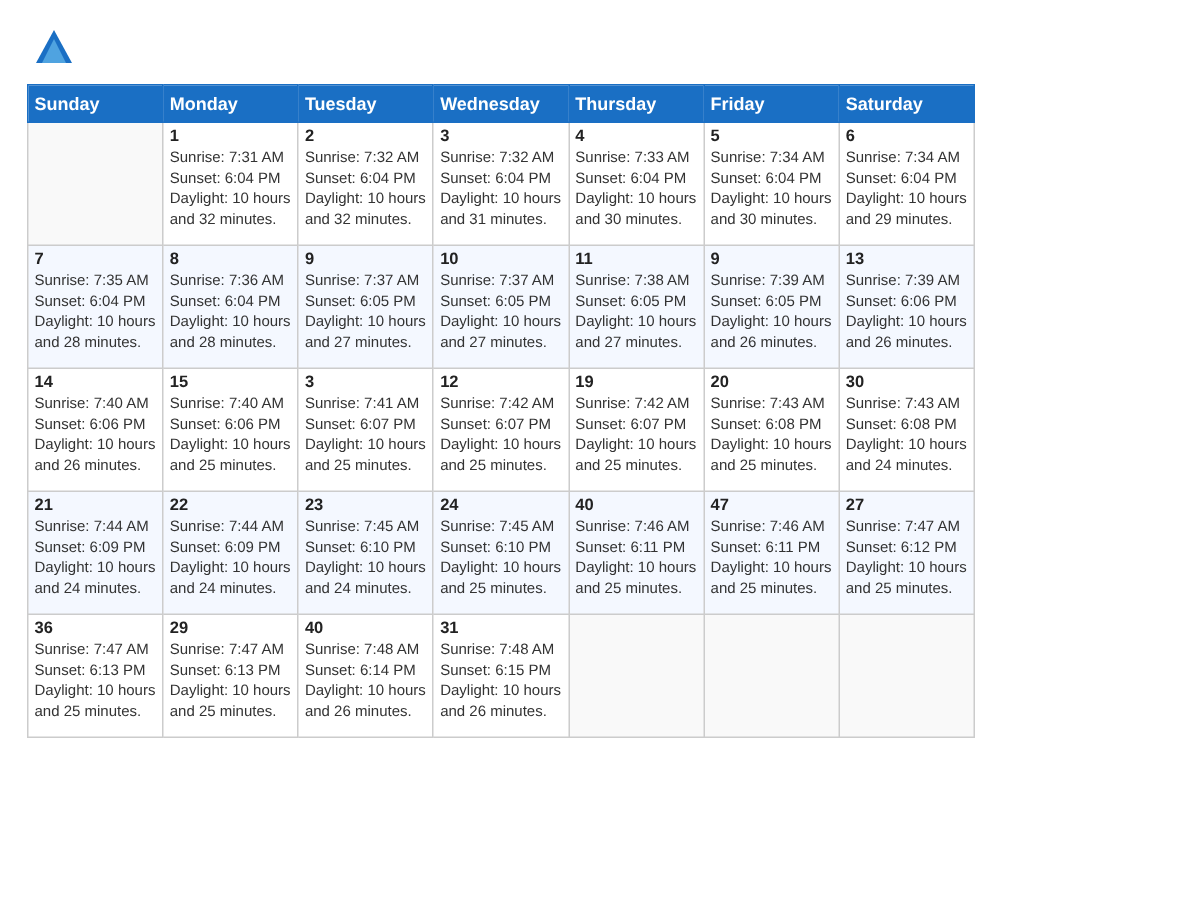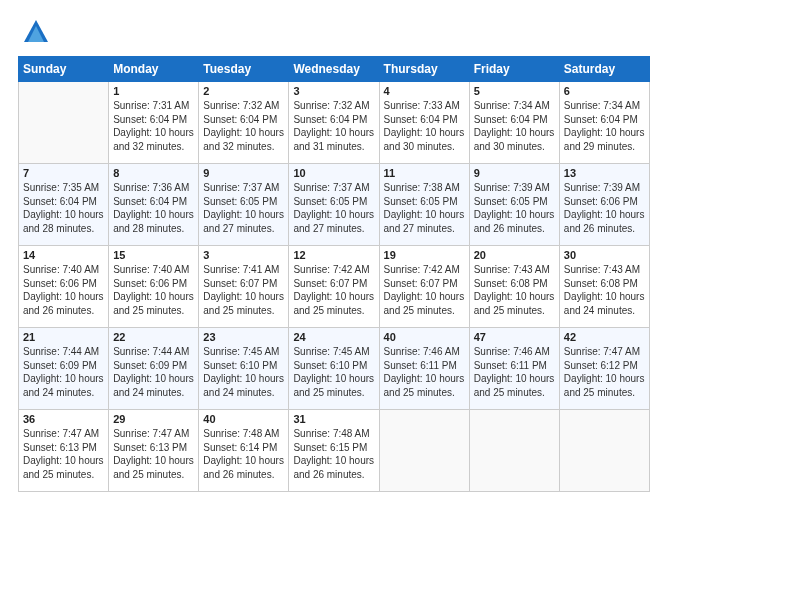--- a/index.html
+++ b/index.html
@@ -241,21 +241,21 @@
           </td>
           <td>
             <span class="day-num">40</span>
             <div class="cell-text">Sunrise: 7:46 AM<br>Sunset: 6:11 PM<br>Daylight: 10 hours and 25 minutes.</div>
           </td>
           <td>
             <span class="day-num">47</span>
             <div class="cell-text">Sunrise: 7:46 AM<br>Sunset: 6:11 PM<br>Daylight: 10 hours and 25 minutes.</div>
           </td>
           <td>
-            <span class="day-num">42</span>
+            <span class="day-num">27</span>
             <div class="cell-text">Sunrise: 7:47 AM<br>Sunset: 6:12 PM<br>Daylight: 10 hours and 25 minutes.</div>
           </td>
         </tr>
         <tr>
           <td>
             <span class="day-num">36</span>
             <div class="cell-text">Sunrise: 7:47 AM<br>Sunset: 6:13 PM<br>Daylight: 10 hours and 25 minutes.</div>
           </td>
           <td>
             <span class="day-num">29</span>

